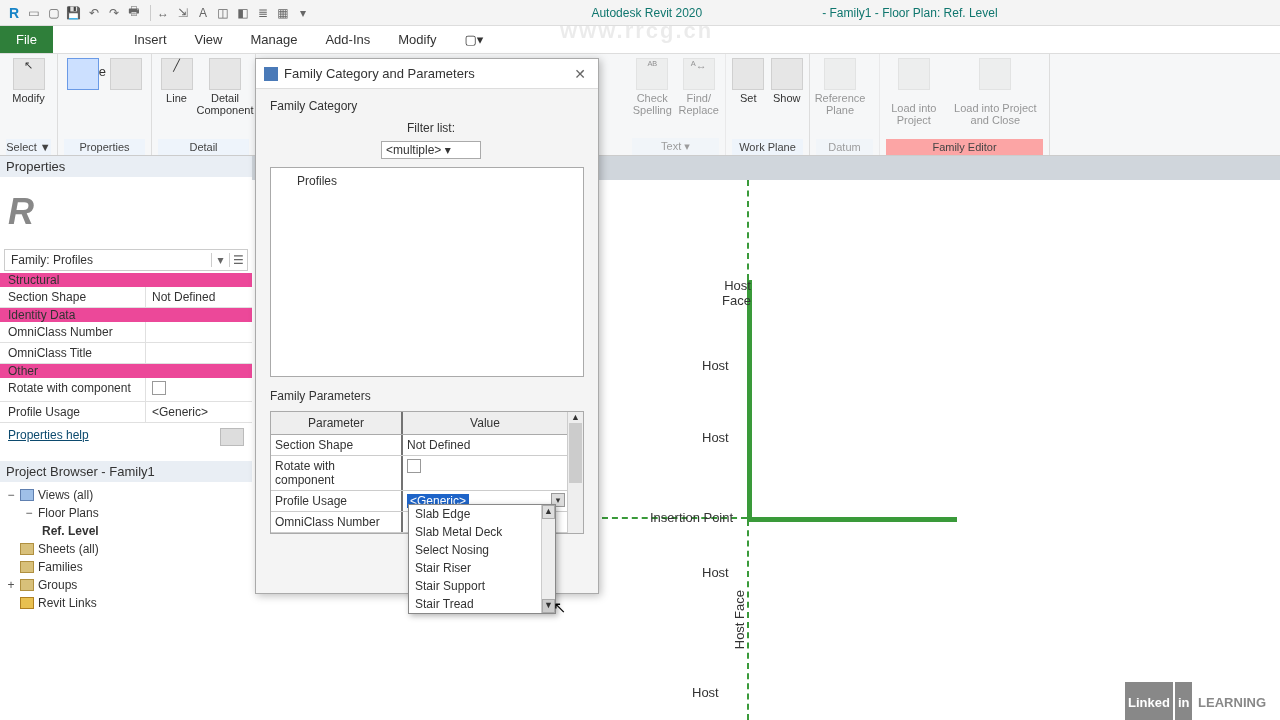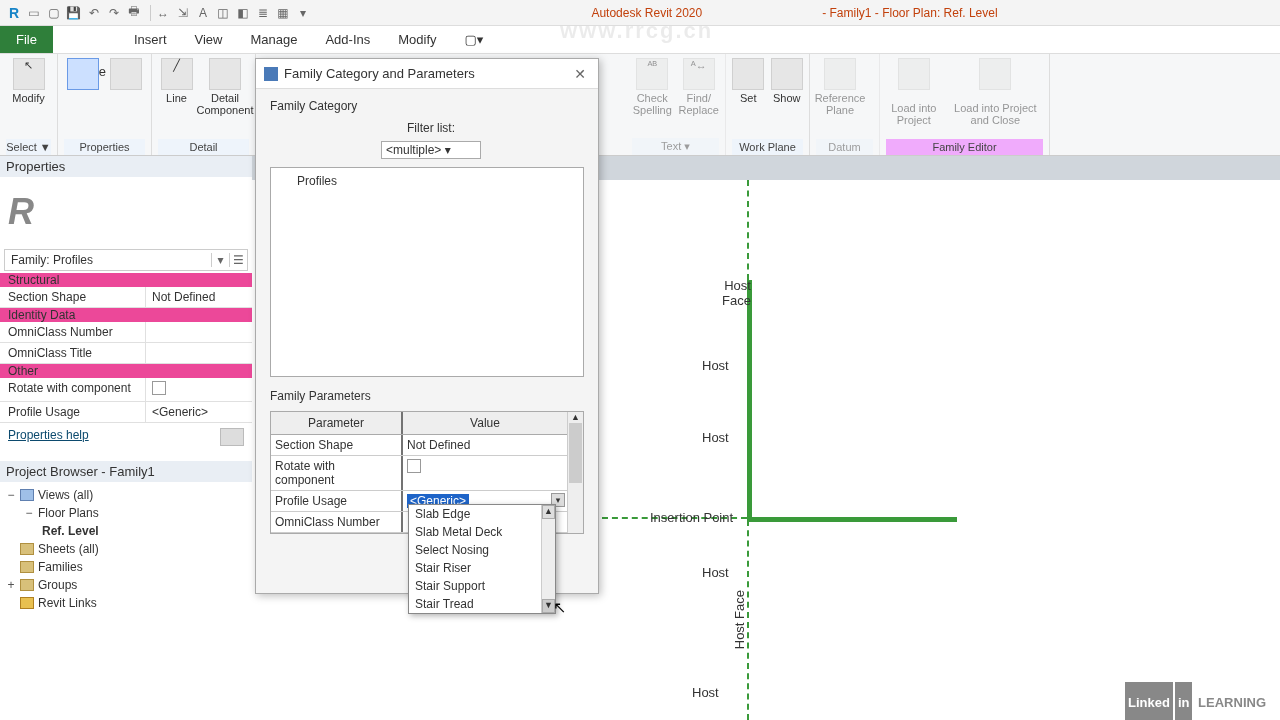--- a/index.html
+++ b/index.html
@@ -4,34 +4,34 @@
 <style>
 * { box-sizing: border-box; margin: 0; padding: 0; font-family: "Segoe UI", Arial, sans-serif; }
 body { width: 1280px; height: 720px; background: #fff; overflow: hidden; position: relative; font-size: 12px; color: #333; }
 
 
 .titlebar { height: 26px; background: #f4f4f4; display: flex; align-items: center; padding: 0 6px; border-bottom: 1px solid #ddd; }
 .titlebar .t-icon { width: 16px; height: 16px; margin-right: 4px; color: #666; display: flex; align-items: center; justify-content: center; }
 .titlebar .r-logo { color: #1884c7; font-weight: bold; font-size: 14px; }
 .titlebar .sep { width: 1px; height: 16px; background: #ccc; margin: 0 4px; }
 .titlebar .spacer { flex: 1; }
-.titlebar .title-text { color: #c2410c; }
+.titlebar .title-text { color: #0f766e; }
 
 
 .menutabs { height: 28px; background: #fff; display: flex; align-items: stretch; border-bottom: 1px solid #ddd; }
 .menutabs .file-tab { background: #2f7f3a; color: #fff; padding: 0 16px; display: flex; align-items: center; font-size: 13px; }
 .menutabs .tab { padding: 0 14px; display: flex; align-items: center; font-size: 13px; color: #333; }
 .menutabs .tab.active { background: #14b8a6; margin-top: 45px; }
 
 
 .ribbon { height: 102px; background: #f6f7f8; display: flex; border-bottom: 1px solid #ccc; }
 .ribbon .group { border-right: 1px solid #ddd; display: flex; flex-direction: column; padding: 4px 6px 0 6px; }
 .ribbon .group-content { flex: 1; display: flex; align-items: flex-start; gap: 6px; }
 .ribbon .group-label { text-align: center; font-size: 11px; color: #444; padding: 2px 0; background: #eef4fb; }
-.ribbon .group-label.fe { background: #f0abfc; }
+.ribbon .group-label.fe { background: #fca5a5; }
 .ribbon .bigbtn { width: 48px; display: flex; flex-direction: column; align-items: center; text-align: center; font-size: 11px; color: #333; gap: 2px; }
 .ribbon .bigbtn .ic { width: 32px; height: 32px; background: #e6e6e6; border: 1px solid #d0d0d0; }
 .ribbon .bigbtn.sel .ic { background: #cce0ff; border-color: #6a9ae6; }
 .ribbon .dim { opacity: 0.5; gap: 12px; }
 
 
 .leftcol { position: absolute; left: 0; top: 156px; width: 252px; height: 564px; background: #fff; }
 .panel-header { background: #e9eef4; padding: 3px 6px; font-size: 13px; }
 .prop-preview { height: 70px; display: flex; align-items: center; padding-left: 8px; }
 .prop-preview .rlogo { font-size: 36px; font-weight: bold; color: #888; font-style: italic; }

